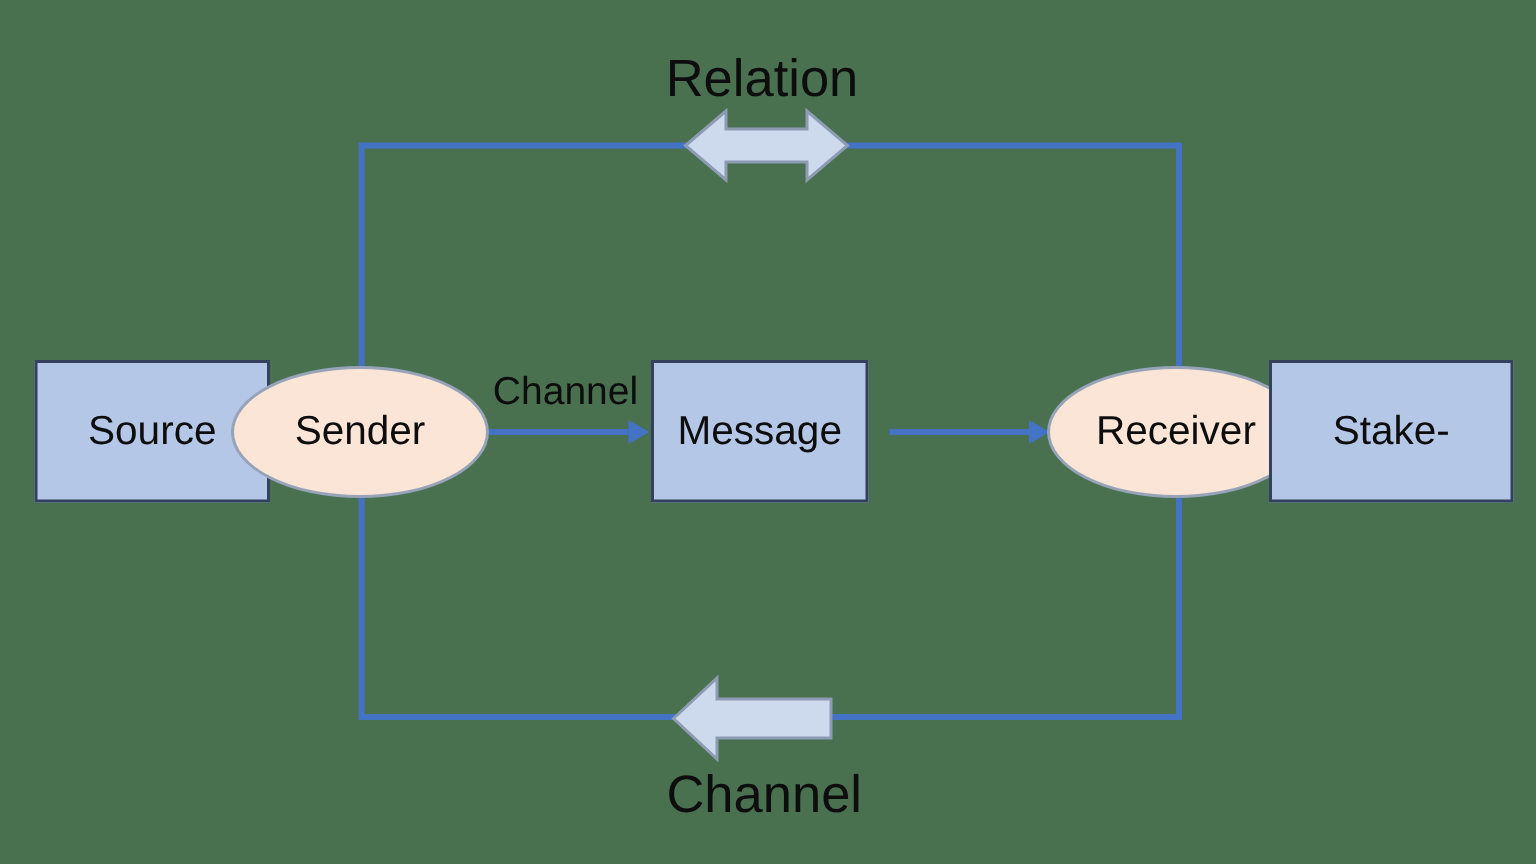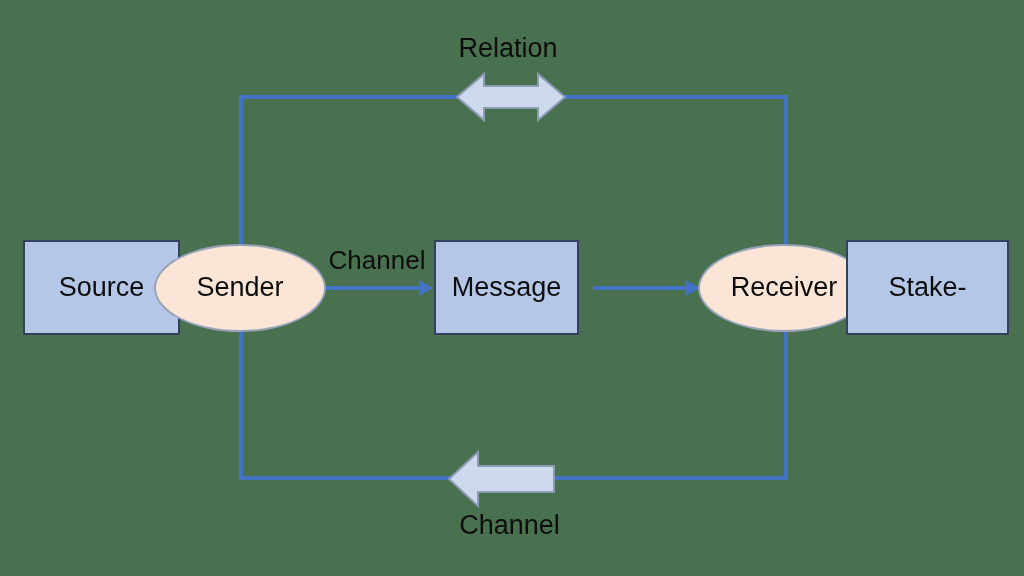--- a/index.html
+++ b/index.html
@@ -53,21 +53,21 @@
     border: 2px solid var(--ellipse-border, #96a3b9);
     border-radius: 50%;
   }
   .source      { left: 23px;  top: 240px; width: 157px; height: 95px; }
   .sender      { left: 154px; top: 244px; width: 172px; height: 88px; align-items: center; }
   .message     { left: 434px; top: 240px; width: 145px; height: 95px; }
   .receiver    { left: 698px; top: 244px; width: 172px; height: 88px; }
   .stakeholders{ left: 846px; top: 240px; width: 163px; height: 95px; }
   .flow-label {
     position: absolute;
-    font-size: 27px;
+    font-size: 35px;
     text-align: center;
   }
   .relation-label { left: 428px; top: 33px;  width: 160px; }
   .channel-label  { left: 320px; top: 245px; width: 114px; font-size: 26px; }
   .feedback-label { left: 437px; top: 510px; width: 145px; }
 </style>
 </head>
 <body>
 
 <div class="canvas">

